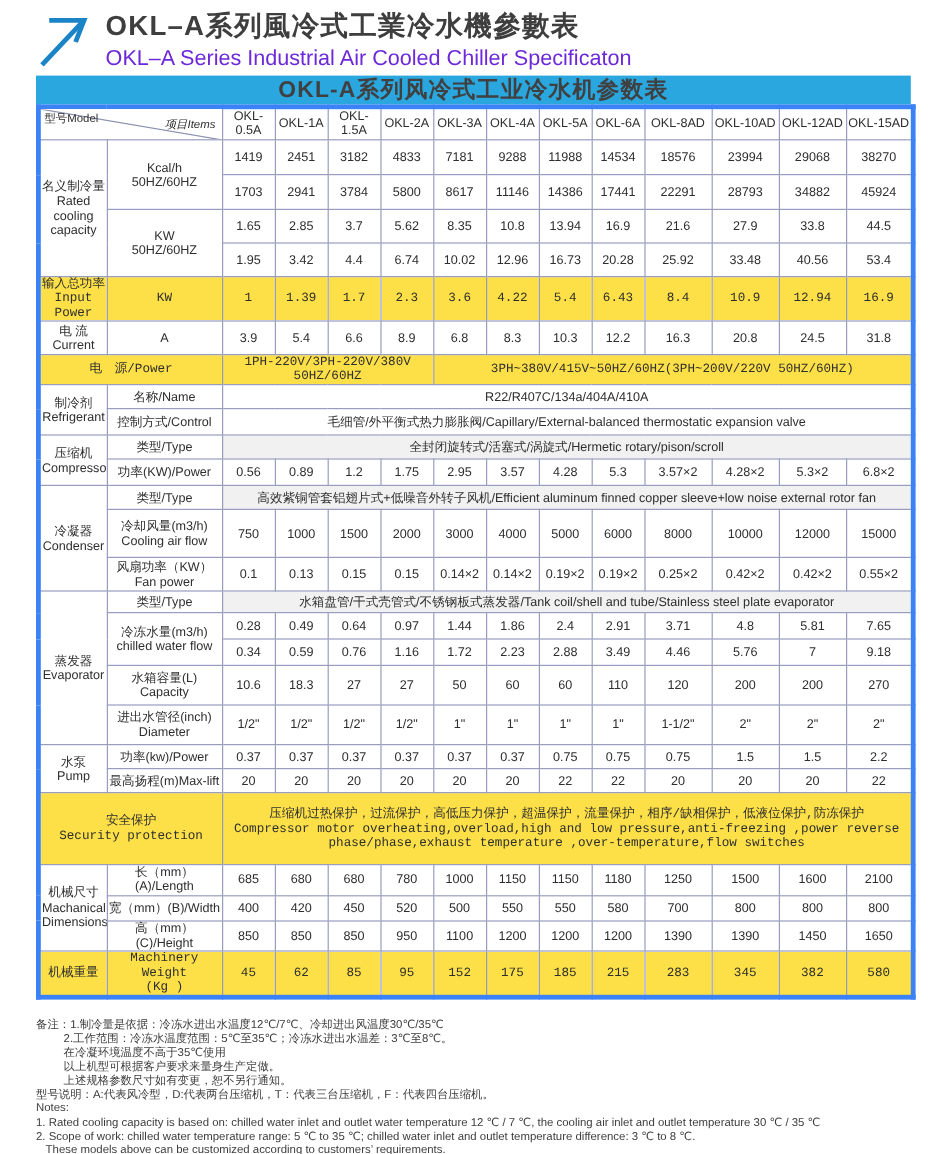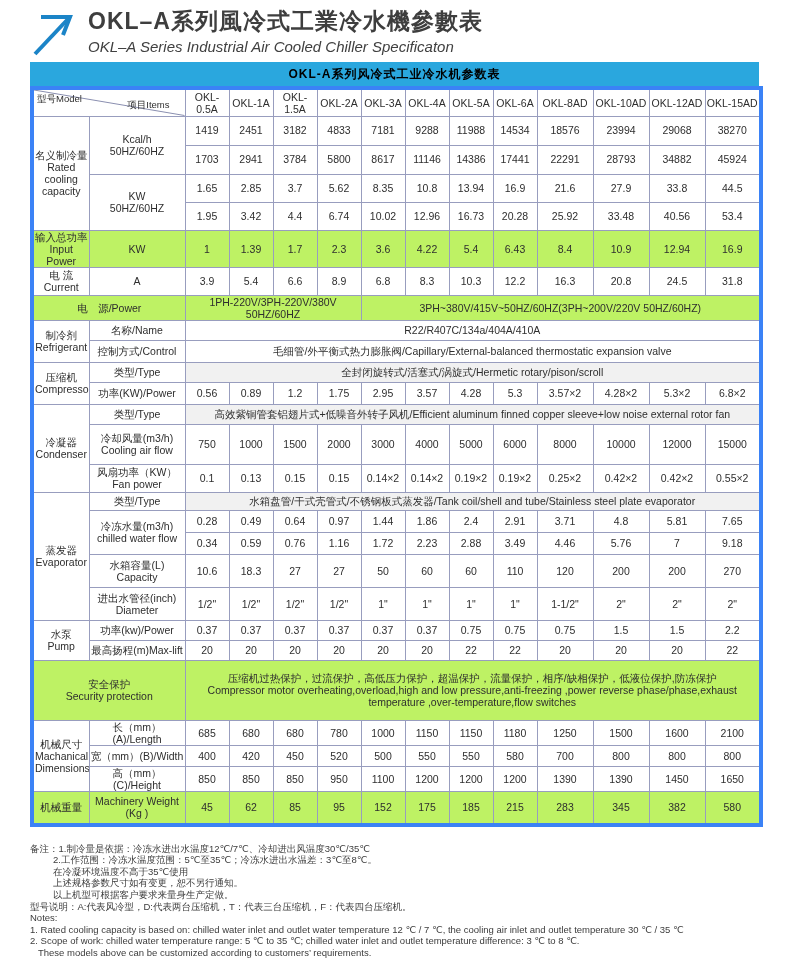--- a/index.html
+++ b/index.html
@@ -6,42 +6,42 @@
   .page {
     width:789px; height:962px; box-sizing:border-box;
     padding:8px 30px 0 30px; background:#ffffff; overflow:hidden;
     font-family:"Liberation Sans","DejaVu Sans",sans-serif; color:#333;
   }
   
   .hdr { display:flex; align-items:flex-start; margin-bottom:4px; }
   .hdr .logo { width:48px; height:50px; flex:0 0 48px; }
   .hdr .titles { margin-left:10px; }
   .title-zh { font-size:23px; font-weight:bold; color:#3e3e3e; letter-spacing:1px; line-height:1.2; }
-  .title-en { font-size:15px; color:#404040; margin-top:2px;font-style:italic; }
+  .title-en { font-size:18px; color:#6d28d9; margin-top:2px; }
   
   .table-wrap { width:729px; }
   .banner {
-    height:24px; background:#2aa7de; color:#000000;
+    height:24px; background:#2aa7de; color:#404040;
     display:flex; align-items:center; justify-content:center;
-    font-size:12px; font-weight:bold; letter-spacing:1px;text-align:center;
+    font-size:19px; font-weight:bold; letter-spacing:1px;text-align:center;
   }
   table.spec { border-collapse:collapse; table-layout:fixed; width:729px; border:4px solid #3b82f6; }
   table.spec td {
     border:1px solid #989dbe; text-align:center; vertical-align:middle;
     font-size:10.5px; color:#2e2e2e; padding:0 1px; line-height:1.15; background:#ffffff;
     overflow:hidden;
   }
-  table.spec tr.gray td { background:#bef264; }
+  table.spec tr.gray td { background:#fde047;font-family:Liberation Mono, monospace; }
   table.spec tr.light td.mrg { background:#f1f1f1; }
   td.glabel, td.ilabel { font-size:10px; line-height:1.25; }
   td.modelh { background:#e2e2e2; font-size:10px; }
   td.corner { background:#e2e2e2; position:relative; padding:0; }
   .corner-svg { position:absolute; left:0; top:0; width:100%; height:100%; }
   .corner-model { position:absolute; left:3px; top:4px; font-size:9.5px; }
-  .corner-items { position:absolute; right:15px; bottom:5px; font-size:9.5px; }
+  .corner-items { position:absolute; right:5px; bottom:5px; font-size:9.5px;font-style:italic; }
   td.leftcell { text-align:left; padding:2px 6px; line-height:1.4; }
   
   .notes { margin-top:16px; font-size:9.5px; color:#3c3c3c; line-height:11.6px; }
   .note-line { white-space:nowrap; }
   .ind1 { padding-left:23px; }
   .ind2 { padding-left:8px; }
 </style>
 </head>
 <body>
 
@@ -522,22 +522,22 @@
           </tr>
         </tbody>
       </table>
   </div>
 
   <div class="notes">
     <div id="notes-zh">
         <div class="note-line">备注：1.制冷量是依据：冷冻水进出水温度12℃/7℃、冷却进出风温度30℃/35℃</div>
         <div class="note-line ind1">2.工作范围：冷冻水温度范围：5℃至35℃；冷冻水进出水温差：3℃至8℃。</div>
         <div class="note-line ind1">在冷凝环境温度不高于35℃使用</div>
+        <div class="note-line ind1">以上机型可根据客户要求来量身生产定做。</div>
         <div class="note-line ind1">上述规格参数尺寸如有变更，恕不另行通知。</div>
-        <div class="note-line ind1">以上机型可根据客户要求来量身生产定做。</div>
         <div class="note-line">型号说明：A:代表风冷型，D:代表两台压缩机，T：代表三台压缩机，F：代表四台压缩机。</div>
       </div>
     <div id="notes-en">
         <div class="note-line">Notes:</div>
         <div class="note-line">1. Rated cooling capacity is based on: chilled water inlet and outlet water temperature 12 ℃ / 7 ℃, the cooling air inlet and outlet temperature 30 ℃ / 35 ℃</div>
         <div class="note-line">2. Scope of work: chilled water temperature range: 5 ℃ to 35 ℃; chilled water inlet and outlet temperature difference: 3 ℃ to 8 ℃.</div>
         <div class="note-line ind2">These models above can be customized according to customers’ requirements.</div>
       </div>
   </div>
 

